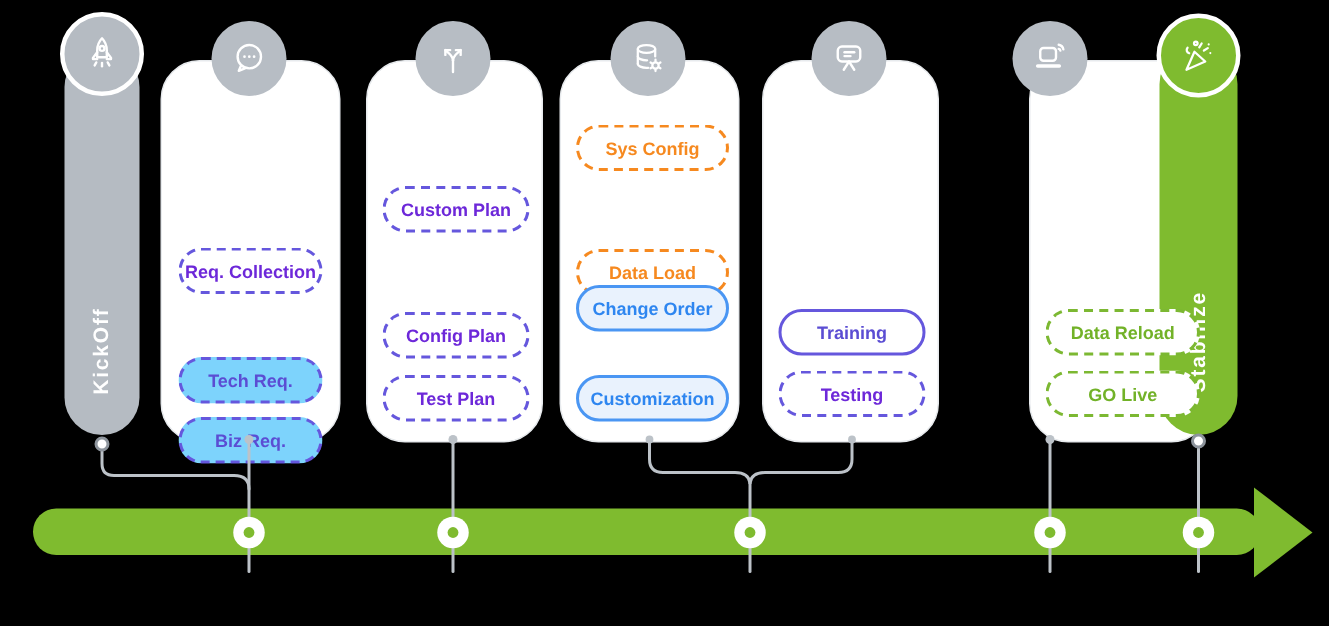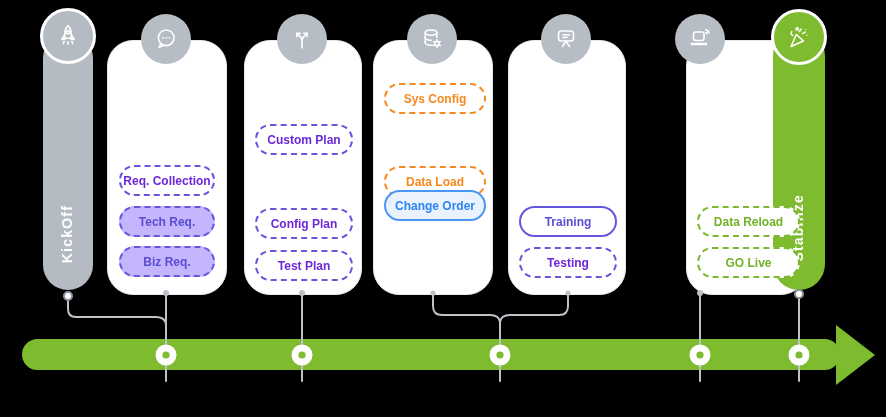--- a/index.html
+++ b/index.html
@@ -33,21 +33,21 @@
     position:absolute; top:14px; width:50px; height:50px; border-radius:50%;
     background:#b7bdc4; display:flex; align-items:center; justify-content:center; z-index:3;
   }
   
   .pill {
     position:absolute; height:27px; border-radius:16px; background:#fff;
     display:flex; align-items:center; justify-content:center;
     font-weight:700; font-size:12px; white-space:nowrap; z-index:2;
   }
   .purple-dashed { border:2px dashed #6557dd; color:#6d28d9; }
-  .purple-dashed-yellow { border:2px dashed #6557dd; color:#5b4dd3; background:#c4b5fd; }
+  .purple-dashed-yellow { border:2px dashed #6557dd; color:#5b4dd3; background:#7dd3fc;margin-top:32px; }
   .purple-solid { border:2px solid #6557dd; color:#5b4dd3; }
   .orange-dashed { border:2px dashed #f6891f; color:#f6891f; }
   .blue-solid { border:2px solid #4a96f3; color:#2e86f0; background:#e9f2fd; }
   .green-dashed { border:2px dashed #7cb832; color:#72b228; }
   .overlay { position:absolute; left:0; top:0; z-index:4; pointer-events:none; }
   .icon-svg { display:block; }
 </style>
 </head>
 <body>
 
@@ -100,20 +100,21 @@
         <path d="M9.9 12.6 V9.4 H13.1"></path>
         <path d="M20.1 12.6 V9.4 H16.9"></path>
       </svg>
     </span>
   </div>
 
   <div class="card" style="left:373px; width:118px;">
     <div class="pill orange-dashed" style="left:10px; top:42px; width:98px;">Sys Config</div>
     <div class="pill orange-dashed" style="left:10px; top:125px; width:98px;">Data Load</div>
     <div class="pill blue-solid" style="left:10px; top:149px; width:98px;">Change Order</div>
+    <div class="pill blue-solid" style="left:10px; top:209px; width:98px;">Customization</div>
   </div>
   <div class="icon-circle" style="left:407px;">
     <span>
       <svg class="icon-svg" width="30" height="30" viewBox="0 0 30 30" fill="none" stroke="#fff" stroke-width="1.5" stroke-linecap="round" stroke-linejoin="round">
         <ellipse cx="14" cy="8.6" rx="5.8" ry="2.6"></ellipse>
         <path d="M8.2 8.6 V18.6"></path>
         <path d="M19.8 8.6 V13.6"></path>
         <path d="M8.2 13.6 c0 1.4 2.6 2.6 5.8 2.6 h0.4"></path>
         <path d="M8.2 18.6 c0 1.4 2.6 2.6 5.8 2.6 h1.2"></path>
         <circle cx="20" cy="19.6" r="2.1"></circle>

